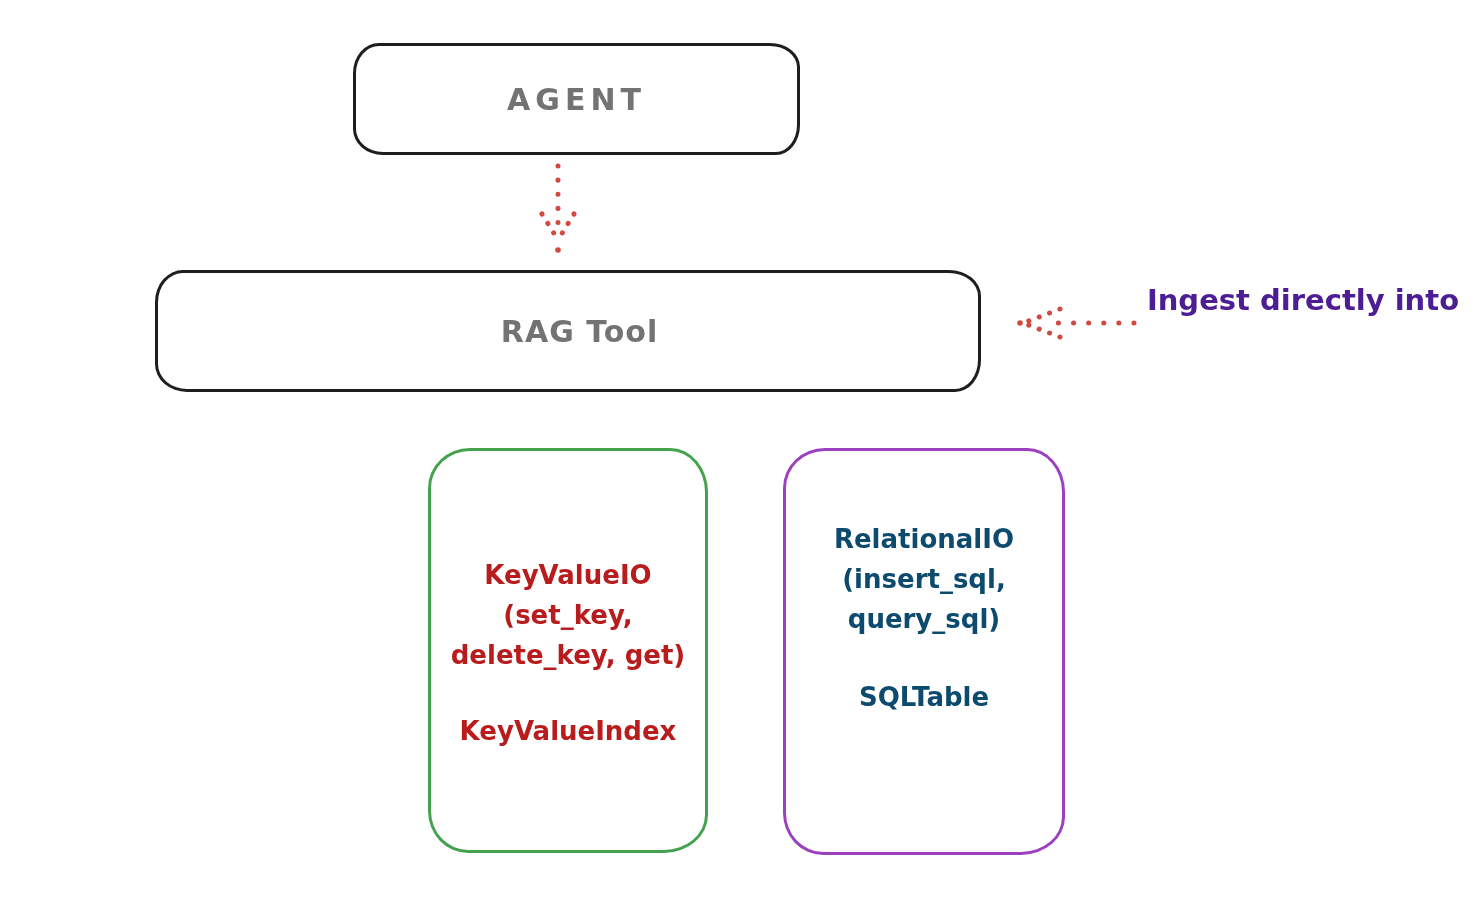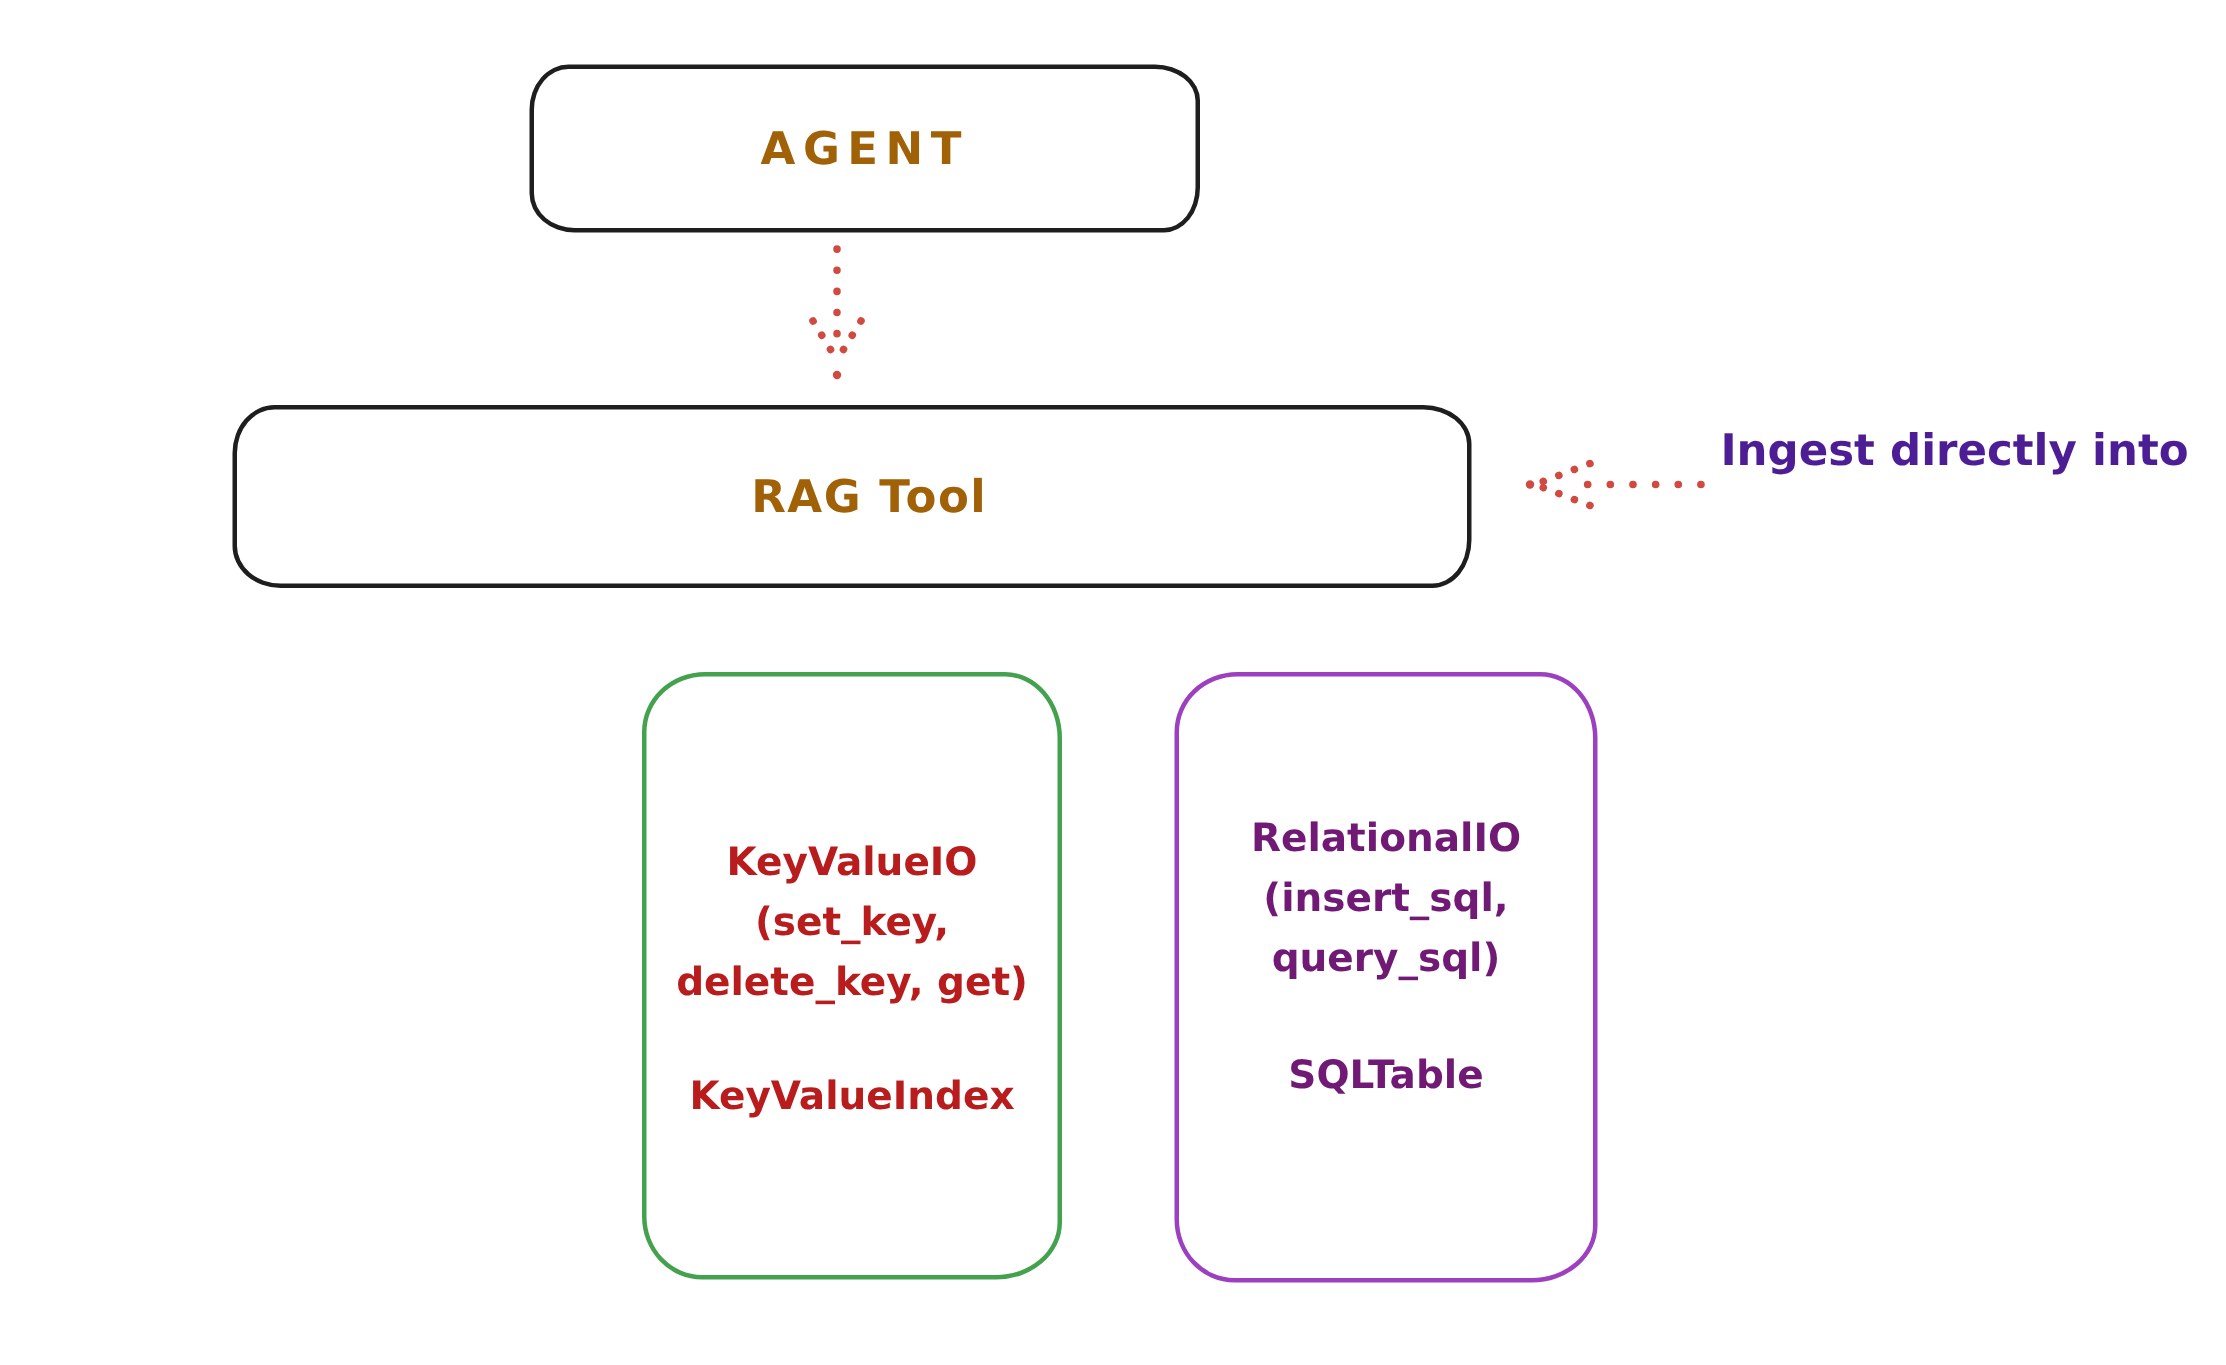--- a/index.html
+++ b/index.html
@@ -13,21 +13,21 @@
   }
 
   
   .node {
     position: absolute;
     background: #ffffff;
     border: 3.5px solid #1e1e1e;
     display: flex;
     align-items: center;
     justify-content: center;
-    color: #a16207;
+    color: #737373;
     box-sizing: border-box;
   }
   .agent-node {
     left: 353px; top: 43px; width: 447px; height: 112px;
     border-radius: 26px 30px 24px 30px / 30px 24px 30px 26px;
     font-size: 30px; font-weight: 700; letter-spacing: 5px;
   }
   .ragtool-node {
     left: 155px; top: 270px; width: 826px; height: 122px;
     border-radius: 28px 32px 26px 32px / 32px 26px 32px 28px;
@@ -45,21 +45,21 @@
     flex-direction: column;
     align-items: center;
     text-align: center;
     font-size: 26px;
     font-weight: 600;
     line-height: 40px;
   }
   .iobox p { margin: 0; }
   .iobox-blue   { left: 68px;  top: 452px; width: 298px; height: 418px; border-color: #3a78c3; color: #3a78c3; padding-top: 86px; }
   .iobox-green  { left: 428px; top: 448px; width: 280px; height: 405px; border-color: #44a24f; color: #b91c1c; padding-top: 104px; }
-  .iobox-purple { left: 783px; top: 448px; width: 282px; height: 407px; border-color: #9c40c0; color: #701a75; padding-top: 88px; }
+  .iobox-purple { left: 783px; top: 448px; width: 282px; height: 407px; border-color: #9c40c0; color: #0c4a6e; padding-top: 68px; }
   .iobox-blue   .index-label { margin-top: 40px; }
   .iobox-green  .index-label { margin-top: 36px; text-align: right; }
   .iobox-purple .index-label { margin-top: 38px; }
 
   
   .annotation {
     position: absolute;
     left: 1136px; top: 281px; width: 334px;
     color: #4c1d95;
     font-size: 29px;

